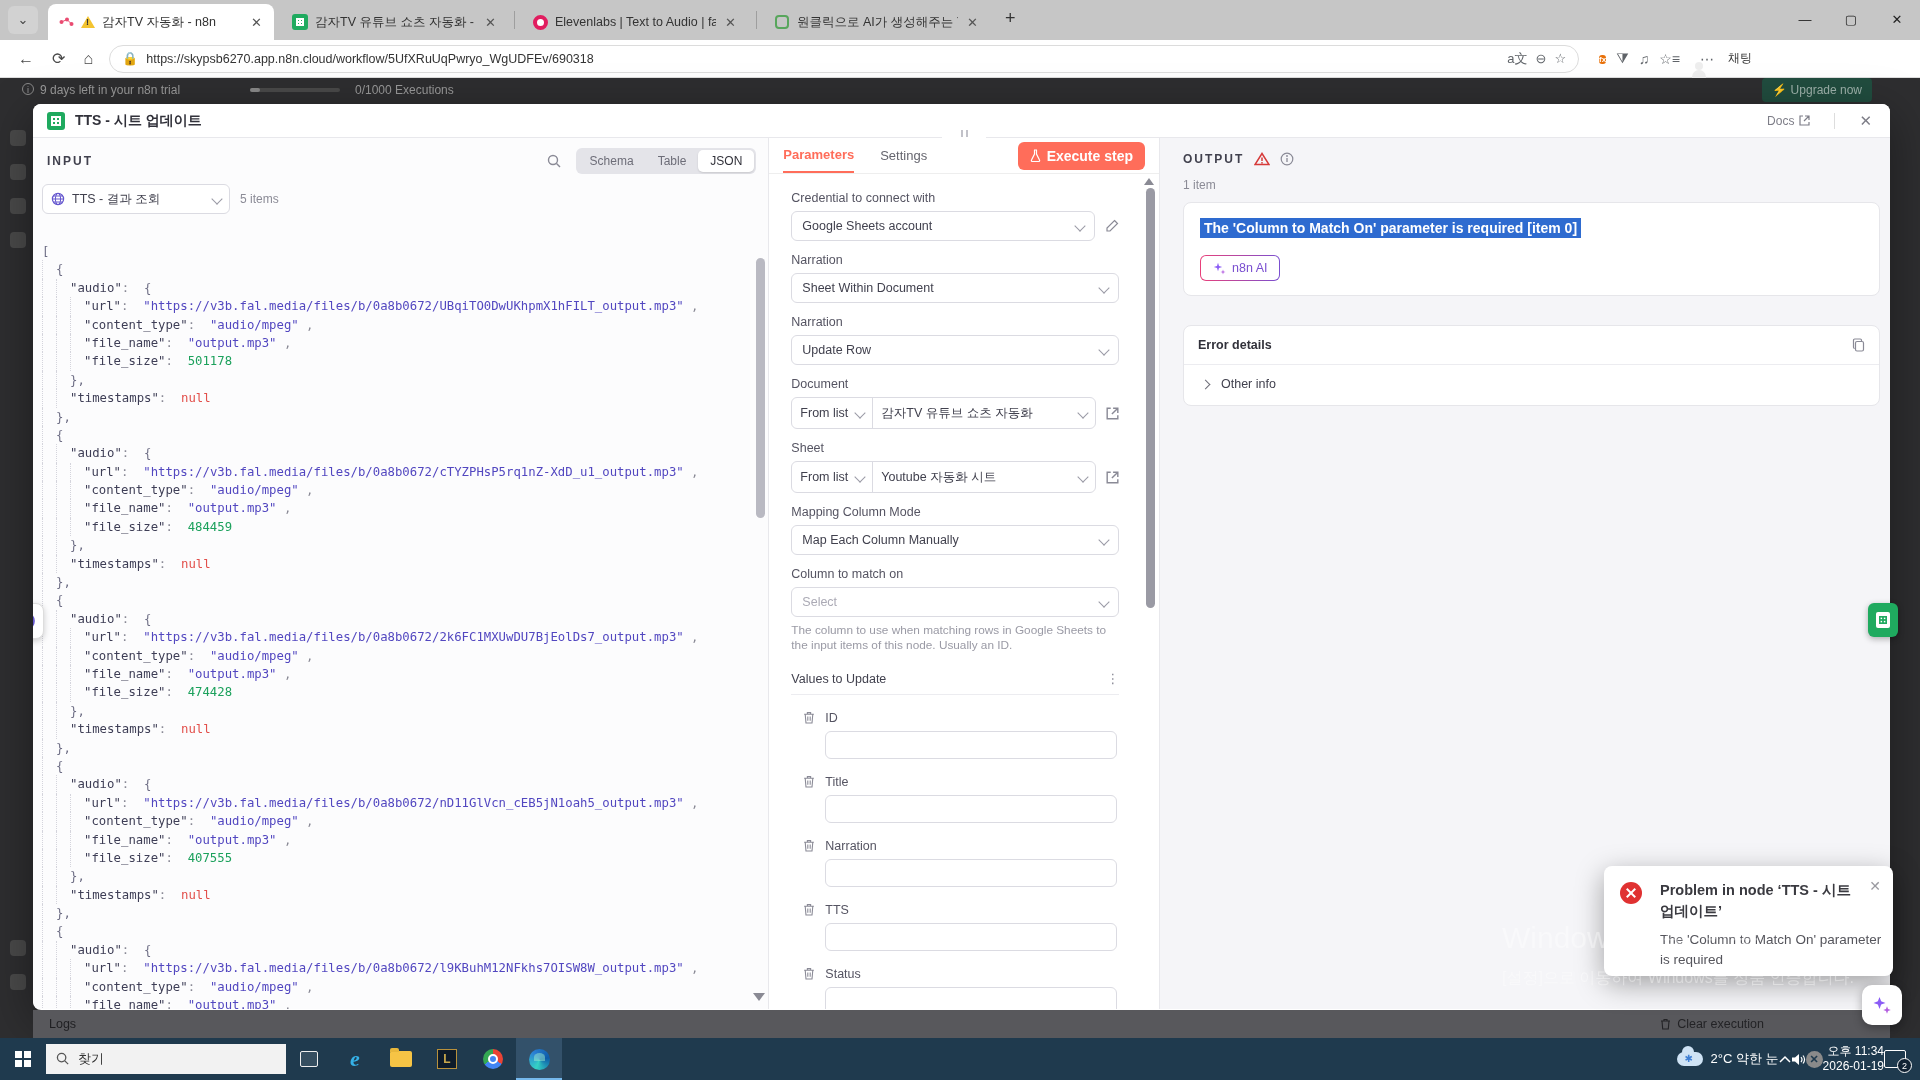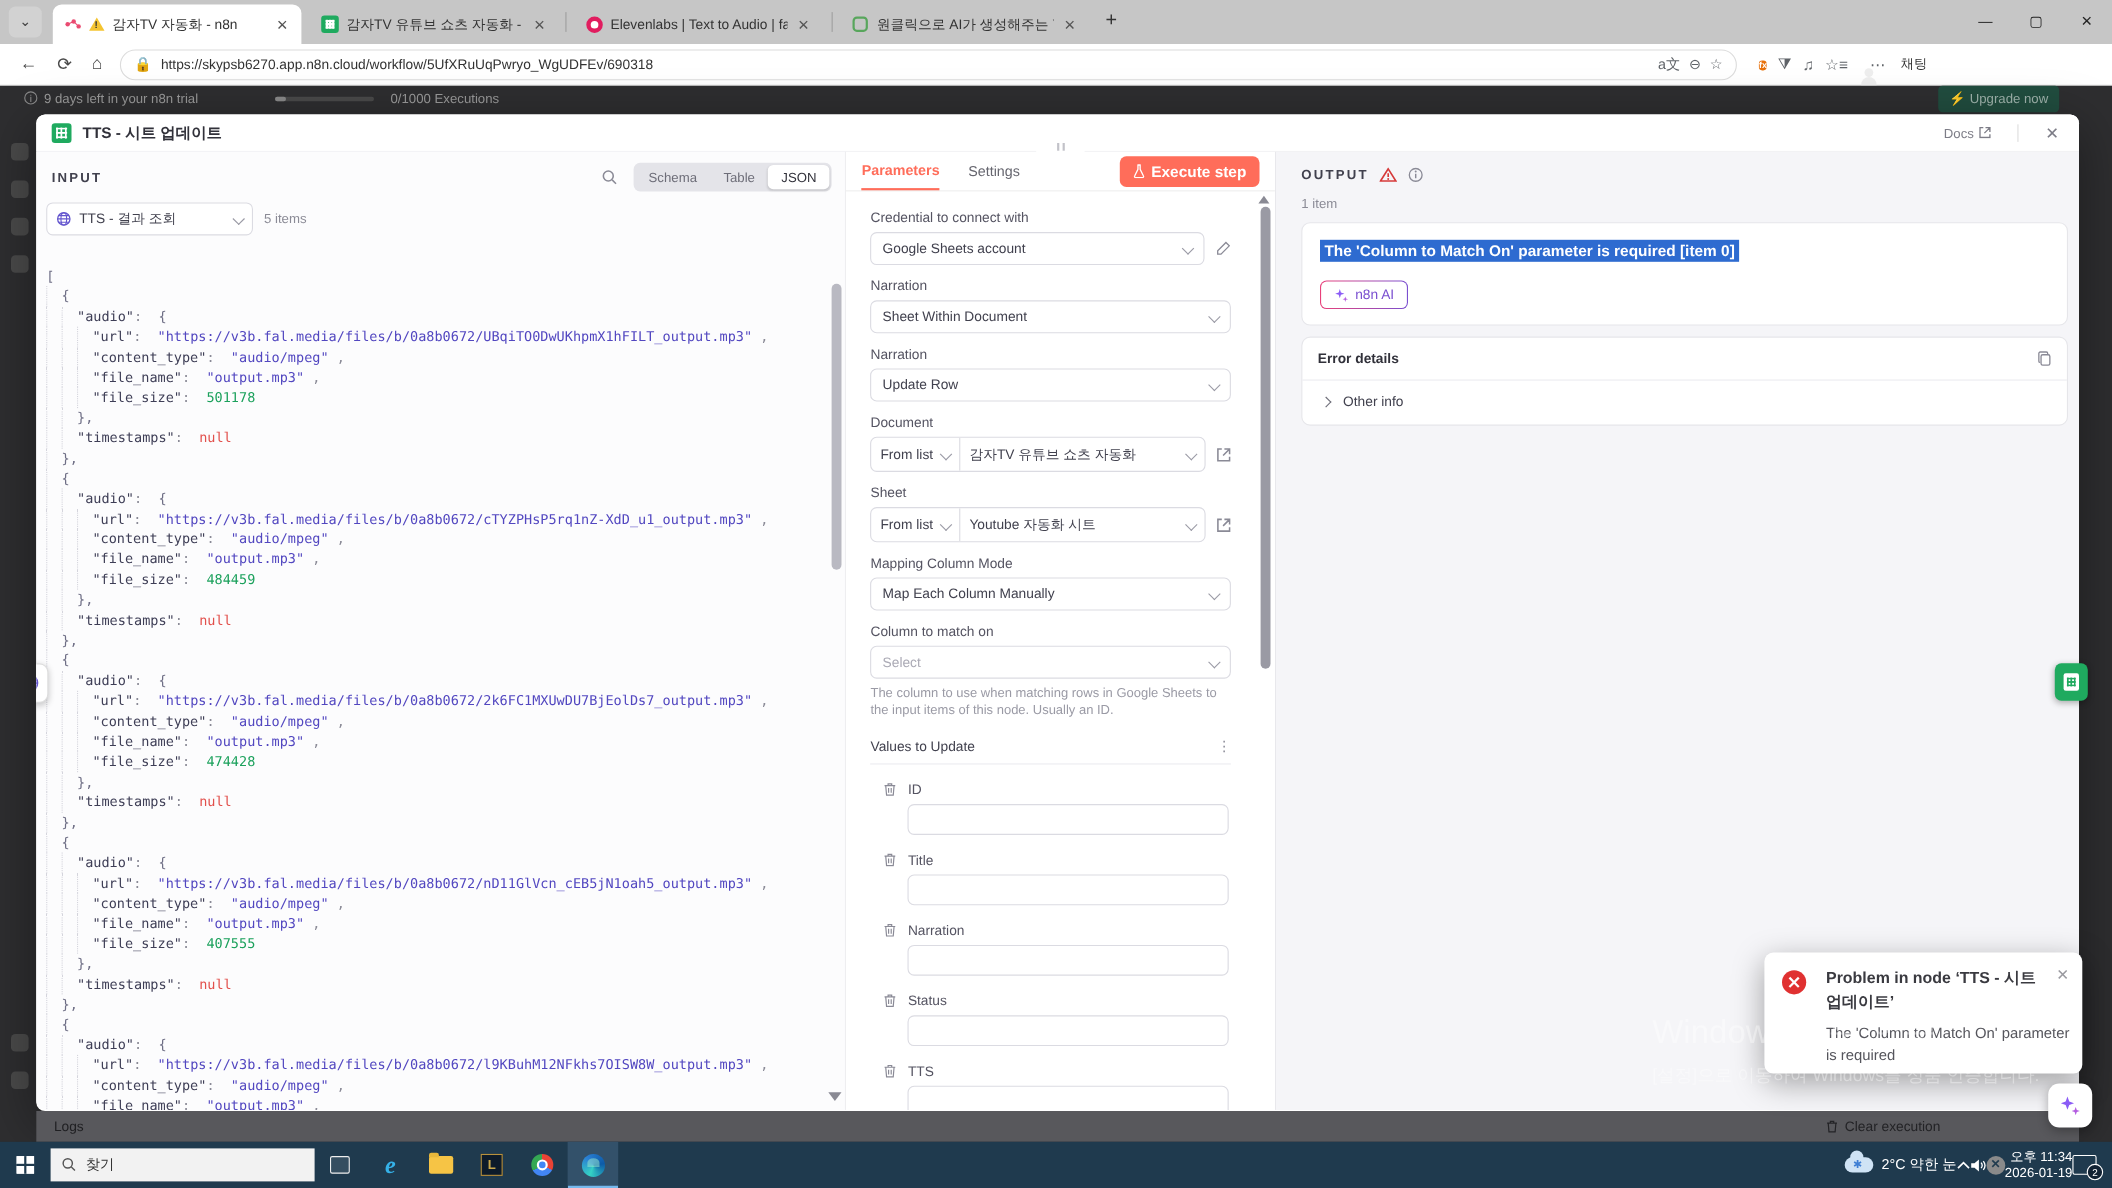--- a/index.html
+++ b/index.html
@@ -112,21 +112,21 @@
   .p-sb-up { position:absolute; right:5px; top:40px; width:0; height:0; border-left:5px solid transparent; border-right:5px solid transparent; border-bottom:7px solid #8a8a94; }
 
   
   .col-output { flex:1; background:#f5f5f8; border-left:1px solid #e8e8ec; position:relative; border-radius:0 0 8px 0; padding:14px 10px 0 23px; }
   .o-head { display:flex; align-items:center; gap:10px; }
   .o-count { font-size:12px; color:#8b8b96; margin-top:12px; }
   .err-card { margin-top:10px; width:697px; background:#fff; border:1px solid #e6e6ea; border-radius:8px; padding:14px 16px; }
   .err-msg { display:inline; background:#2e6bd0; color:#fff; font-weight:bold; font-size:14px; padding:2px 4px; line-height:22px; }
   .ai-wrap { margin-top:16px; display:inline-block; background:linear-gradient(90deg,#e9407a,#7a4fd0); padding:1px; border-radius:6px; }
   .ai-btn { background:#fff; border-radius:5px; display:flex; align-items:center; gap:6px; padding:5px 12px; font-size:12.5px; color:#7a4fd0; }
-  .det-card { margin-top:10px; width:697px; background:#fff; border:1px solid #e6e6ea; border-radius:8px; }
+  .det-card { margin-top:29px; width:697px; background:#fff; border:1px solid #e6e6ea; border-radius:8px; }
   .det-head { display:flex; align-items:center; padding:12px 14px; border-bottom:1px solid #ececf0; font-size:12.5px; font-weight:bold; color:#31313a; }
   .det-row { display:flex; align-items:center; gap:12px; padding:12px 14px 14px 18px; font-size:12.5px; color:#41414e; }
   .chev-r { width:7px; height:7px; border-right:1.5px solid #6d6d78; border-top:1.5px solid #6d6d78; transform:rotate(45deg); }
 
   
   .chip-left { position:absolute; left:-25px; top:465px; width:36px; height:36px; background:#fff; border:1px solid #ddd; border-radius:8px; display:flex; align-items:center; justify-content:center; box-shadow:0 2px 6px rgba(0,0,0,.2); }
   .chip-right { position:absolute; right:-8px; top:465px; width:30px; height:34px; background:#1faa5f; border-radius:6px; box-shadow:0 2px 6px rgba(0,0,0,.3); }
   .chip-right::after { content:""; position:absolute; left:8px; top:9px; width:14px; height:16px; background:#fff; border-radius:2px; }
   .chip-right::before { content:""; position:absolute; left:11px; top:13px; width:8px; height:8px; z-index:1;
     background:linear-gradient(#1faa5f 1.5px, transparent 1.5px) 0 0/8px 3.2px, linear-gradient(90deg,#1faa5f 1.5px, transparent 1.5px) 0 0/3.2px 8px; }
@@ -485,30 +485,30 @@
                 </span>
                 <div class="vlabel">Narration</div>
                 <div class="vinput"></div>
               </div>
               <div class="vfield">
                 <span class="vtrash">
                   <svg width="12" height="13" viewBox="0 0 11 12">
                     <path d="M1 3h9M4 3V1.5h3V3M2 3l.7 8h5.6L9 3M4.4 5v4M6.6 5v4" stroke="#8a8a96" stroke-width="1" fill="none"></path>
                   </svg>
                 </span>
-                <div class="vlabel">Status</div>
+                <div class="vlabel">TTS</div>
                 <div class="vinput"></div>
               </div>
               <div class="vfield">
                 <span class="vtrash">
                   <svg width="12" height="13" viewBox="0 0 11 12">
                     <path d="M1 3h9M4 3V1.5h3V3M2 3l.7 8h5.6L9 3M4.4 5v4M6.6 5v4" stroke="#8a8a96" stroke-width="1" fill="none"></path>
                   </svg>
                 </span>
-                <div class="vlabel">TTS</div>
+                <div class="vlabel">Status</div>
                 <div class="vinput"></div>
               </div>
             </div>
         </div>
         <div class="p-sb-up"></div>
         <div class="p-sb"></div>
       </div>
 
       <div class="col-output">
         <div class="o-head">

